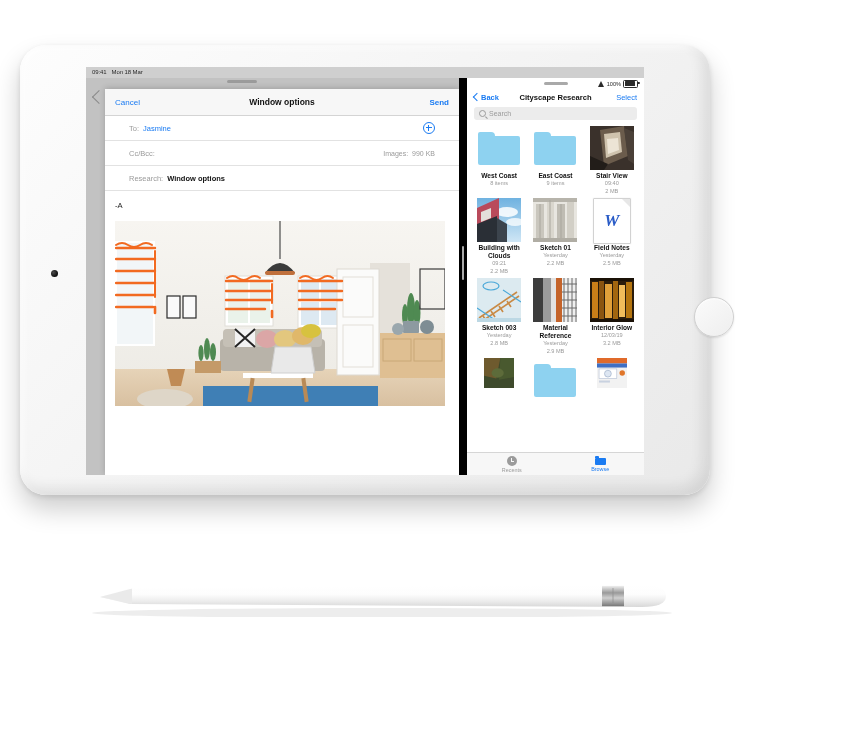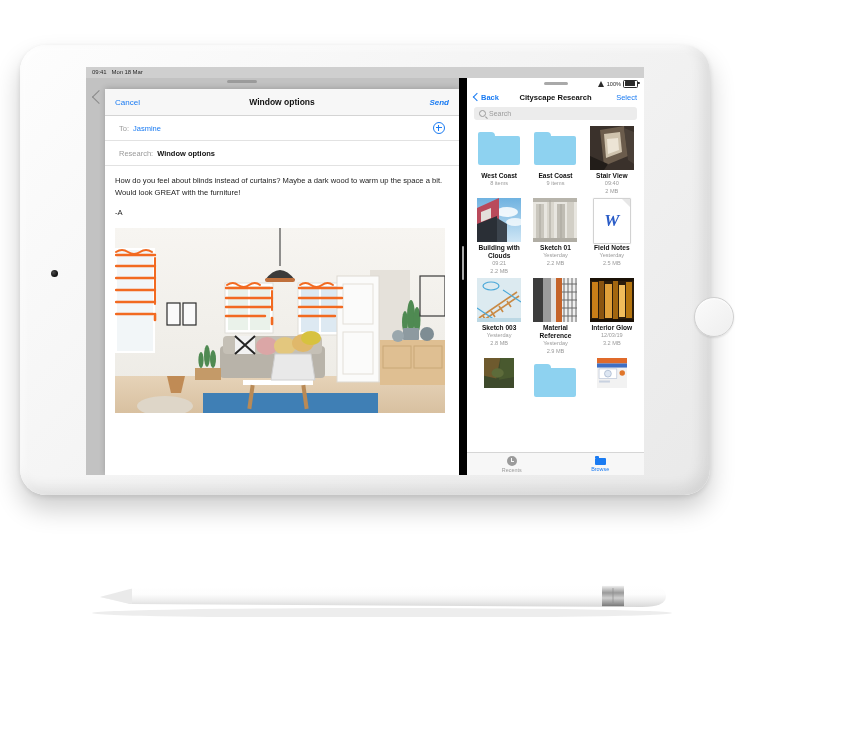--- a/index.html
+++ b/index.html
@@ -75,24 +75,24 @@
     box-shadow:0 -1px 6px rgba(0,0,0,.18);
   }
   #compose-nav{
     height:26px;display:flex;align-items:center;padding:0 10px;
     background:#f7f7f7;border-bottom:.7px solid #d4d4d4;position:relative;
   }
   #compose-nav .btn{font-size:8px;color:#1a7bf2;cursor:pointer;}
   #compose-nav .ttl{
     position:absolute;left:0;right:0;text-align:center;font-size:8.5px;font-weight:bold;color:#111;
   }
-  #compose-nav .send{margin-left:auto;font-weight:bold;font-style:italic;}
+  #compose-nav .send{margin-left:auto;font-weight:bold;}
 
   .field{
-    display:flex;align-items:center;height:24px;padding:0 14px;
+    display:flex;align-items:center;height:24px;padding:0 24px;
     border-bottom:.7px solid #e2e2e2;font-size:7.5px;position:relative;
   }
   .field .lbl{color:#9a9a9a;margin-right:4px;}
   .field .val{color:#1a7bf2;text-align:center;}
   .field .val.plain{color:#111;font-weight:bold;}
   .field .right{margin-left:auto;color:#9a9a9a;font-size:7px;}
   #add-recipient{
     width:10px;height:10px;border:1px solid #1a7bf2;border-radius:50%;
     position:relative;margin-left:auto;
   }
@@ -238,28 +238,34 @@
             <div class="ttl">Window options</div>
             <div class="btn send">Send</div>
           </div>
 
           <div class="field">
             <span class="lbl">To:</span>
             <span class="val">Jasmine</span>
             <div id="add-recipient"></div>
           </div>
 
+          <div class="field">
+            <span class="lbl">Cc/Bcc:</span>
+            <span class="right">
+              <span>Images:</span>
+              &nbsp;<span>990 KB</span>
+            </span>
+          </div>
 
           <div class="field">
             <span class="lbl">Research:</span>
             <span class="val plain">Window options</span>
           </div>
 
           <div id="body-area">
-            <p>How do you feel about blinds instead of curtains? Maybe a dark wood to warm up the space a bit. Would look GREAT with the furniture!</p>
             <p>-A</p>
 
             <div id="photo">
               <svg viewBox="0 0 330 185" width="330" height="185">
                 <defs>
                   <linearGradient id="wallg" x1="0" y1="0" x2="0" y2="1">
                     <stop offset="0" stop-color="#f7f5f1"></stop>
                       <stop offset="1" stop-color="#eceae4"></stop>
                   </linearGradient>
                   <linearGradient id="floorg" x1="0" y1="0" x2="0" y2="1">

